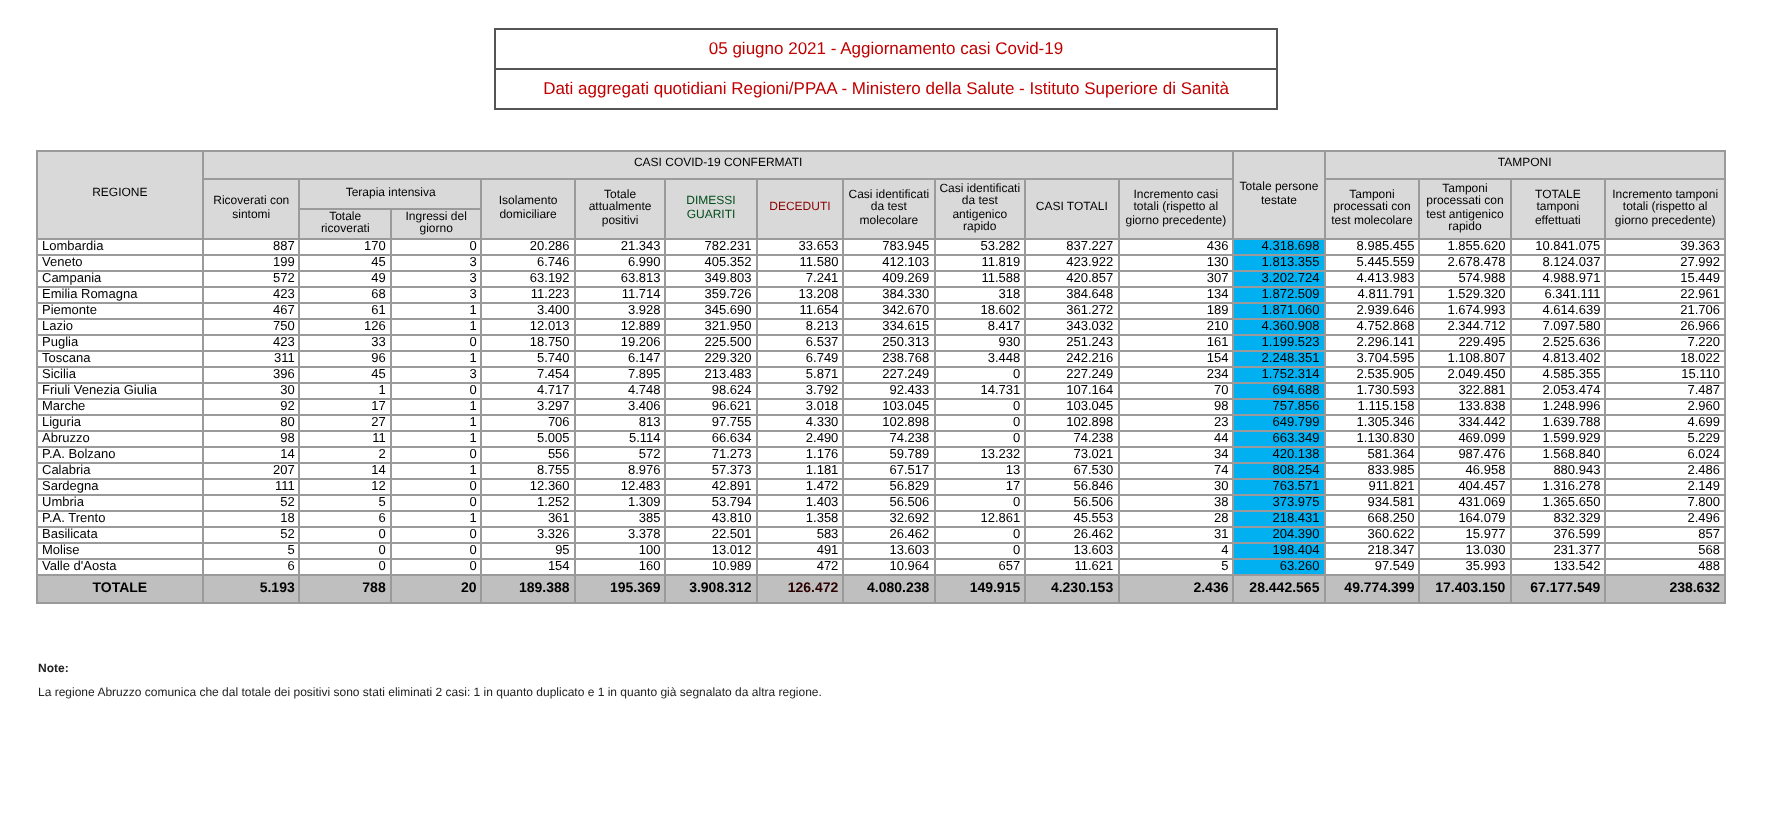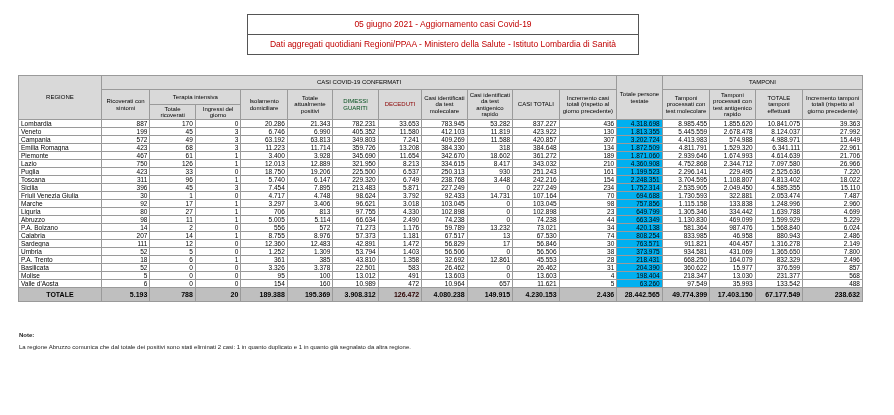--- a/index.html
+++ b/index.html
@@ -44,21 +44,21 @@
   #notes{position:absolute;left:19px;top:332px;font-size:6px;color:#222;}
   #note-heading{font-weight:bold;margin-bottom:6px;}
 </style>
 </head>
 <body>
 
 <div id="stage">
 
   <div id="title-box">
     <div class="title-line">05 giugno 2021 - Aggiornamento casi Covid-19</div>
-    <div class="title-line">Dati aggregati quotidiani Regioni/PPAA - Ministero della Salute - Istituto Lombardia di Sanità</div>
+    <div class="title-line">Dati aggregati quotidiani Regioni/PPAA - Ministero della Salute - Istituto Superiore di Sanità</div>
   </div>
 
   <div id="tbl-wrap">
     <table class="tbl">
       <colgroup>
         <col style="width:82px">
           <col style="width:48px">
           <col style="width:45px">
           <col style="width:45px">
         <col style="width:46px">

